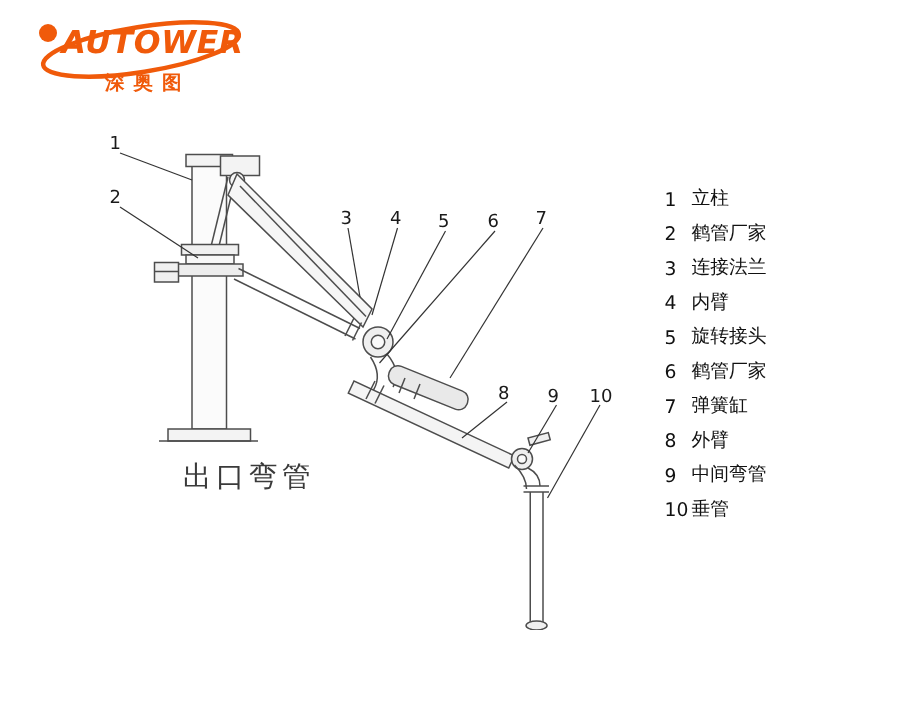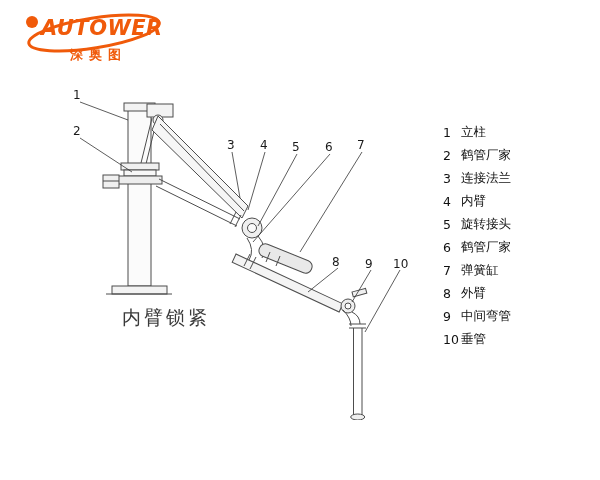--- a/index.html
+++ b/index.html
@@ -135,21 +135,21 @@
   <span class="callout" style="left:73px;top:124px">2</span>
   <span class="callout" style="left:227px;top:138px">3</span>
   <span class="callout" style="left:260px;top:138px">4</span>
   <span class="callout" style="left:292px;top:140px">5</span>
   <span class="callout" style="left:325px;top:140px">6</span>
   <span class="callout" style="left:357px;top:138px">7</span>
   <span class="callout" style="left:332px;top:255px">8</span>
   <span class="callout" style="left:365px;top:257px">9</span>
   <span class="callout" style="left:393px;top:257px">10</span>
 
-  <div class="watermark">内臂锁紧</div>
+  <div class="watermark">出口弯管</div>
 
   <div class="legend">
     <div class="legend-row">
       <span class="legend-num">1</span>
       <span class="legend-label">立柱</span>
     </div>
     <div class="legend-row">
       <span class="legend-num">2</span>
       <span class="legend-label">鹤管厂家</span>
     </div>

